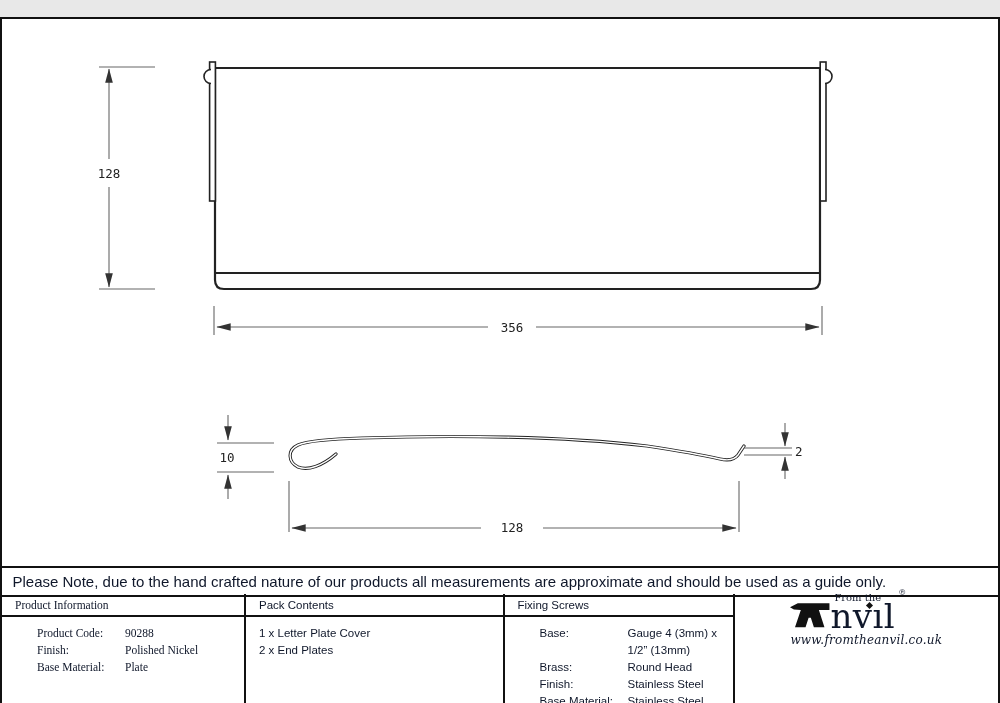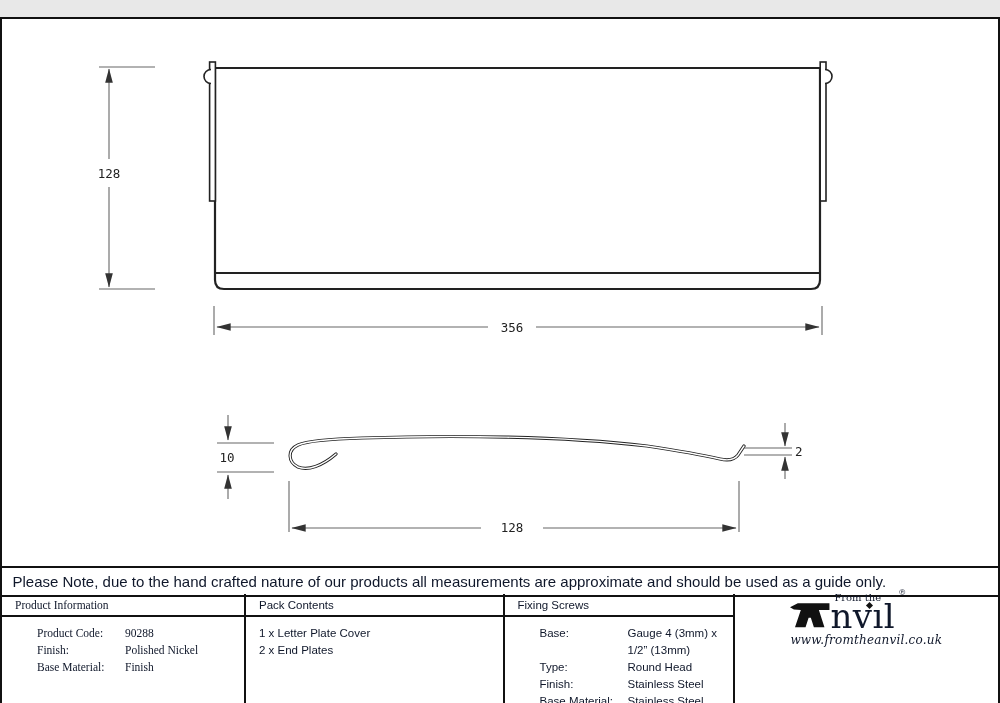--- a/index.html
+++ b/index.html
@@ -136,42 +136,42 @@
         <div class="kv">
           <span>Product Code:</span>
           <span>90288</span>
         </div>
         <div class="kv">
           <span>Finish:</span>
           <span>Polished Nickel</span>
         </div>
         <div class="kv">
           <span>Base Material:</span>
-          <span>Finish</span>
+          <span>Plate</span>
         </div>
       </div>
     </div>
 
     <div class="col col-2">
       <div class="col-header">Pack Contents</div>
       <div class="col-body">
         <div class="list-line">1 x Letter Plate Cover</div>
         <div class="list-line">2 x End Plates</div>
       </div>
     </div>
 
     <div class="col col-3">
       <div class="col-header">Fixing Screws</div>
       <div class="col-body">
         <div class="kv">
           <span>Base:</span>
           <span>Gauge 4 (3mm) x 1/2” (13mm)</span>
         </div>
         <div class="kv">
-          <span>Type:</span>
+          <span>Brass:</span>
           <span>Round Head</span>
         </div>
         <div class="kv">
           <span>Finish:</span>
           <span>Stainless Steel</span>
         </div>
         <div class="kv">
           <span>Base Material:</span>
           <span>Stainless Steel</span>
         </div>

